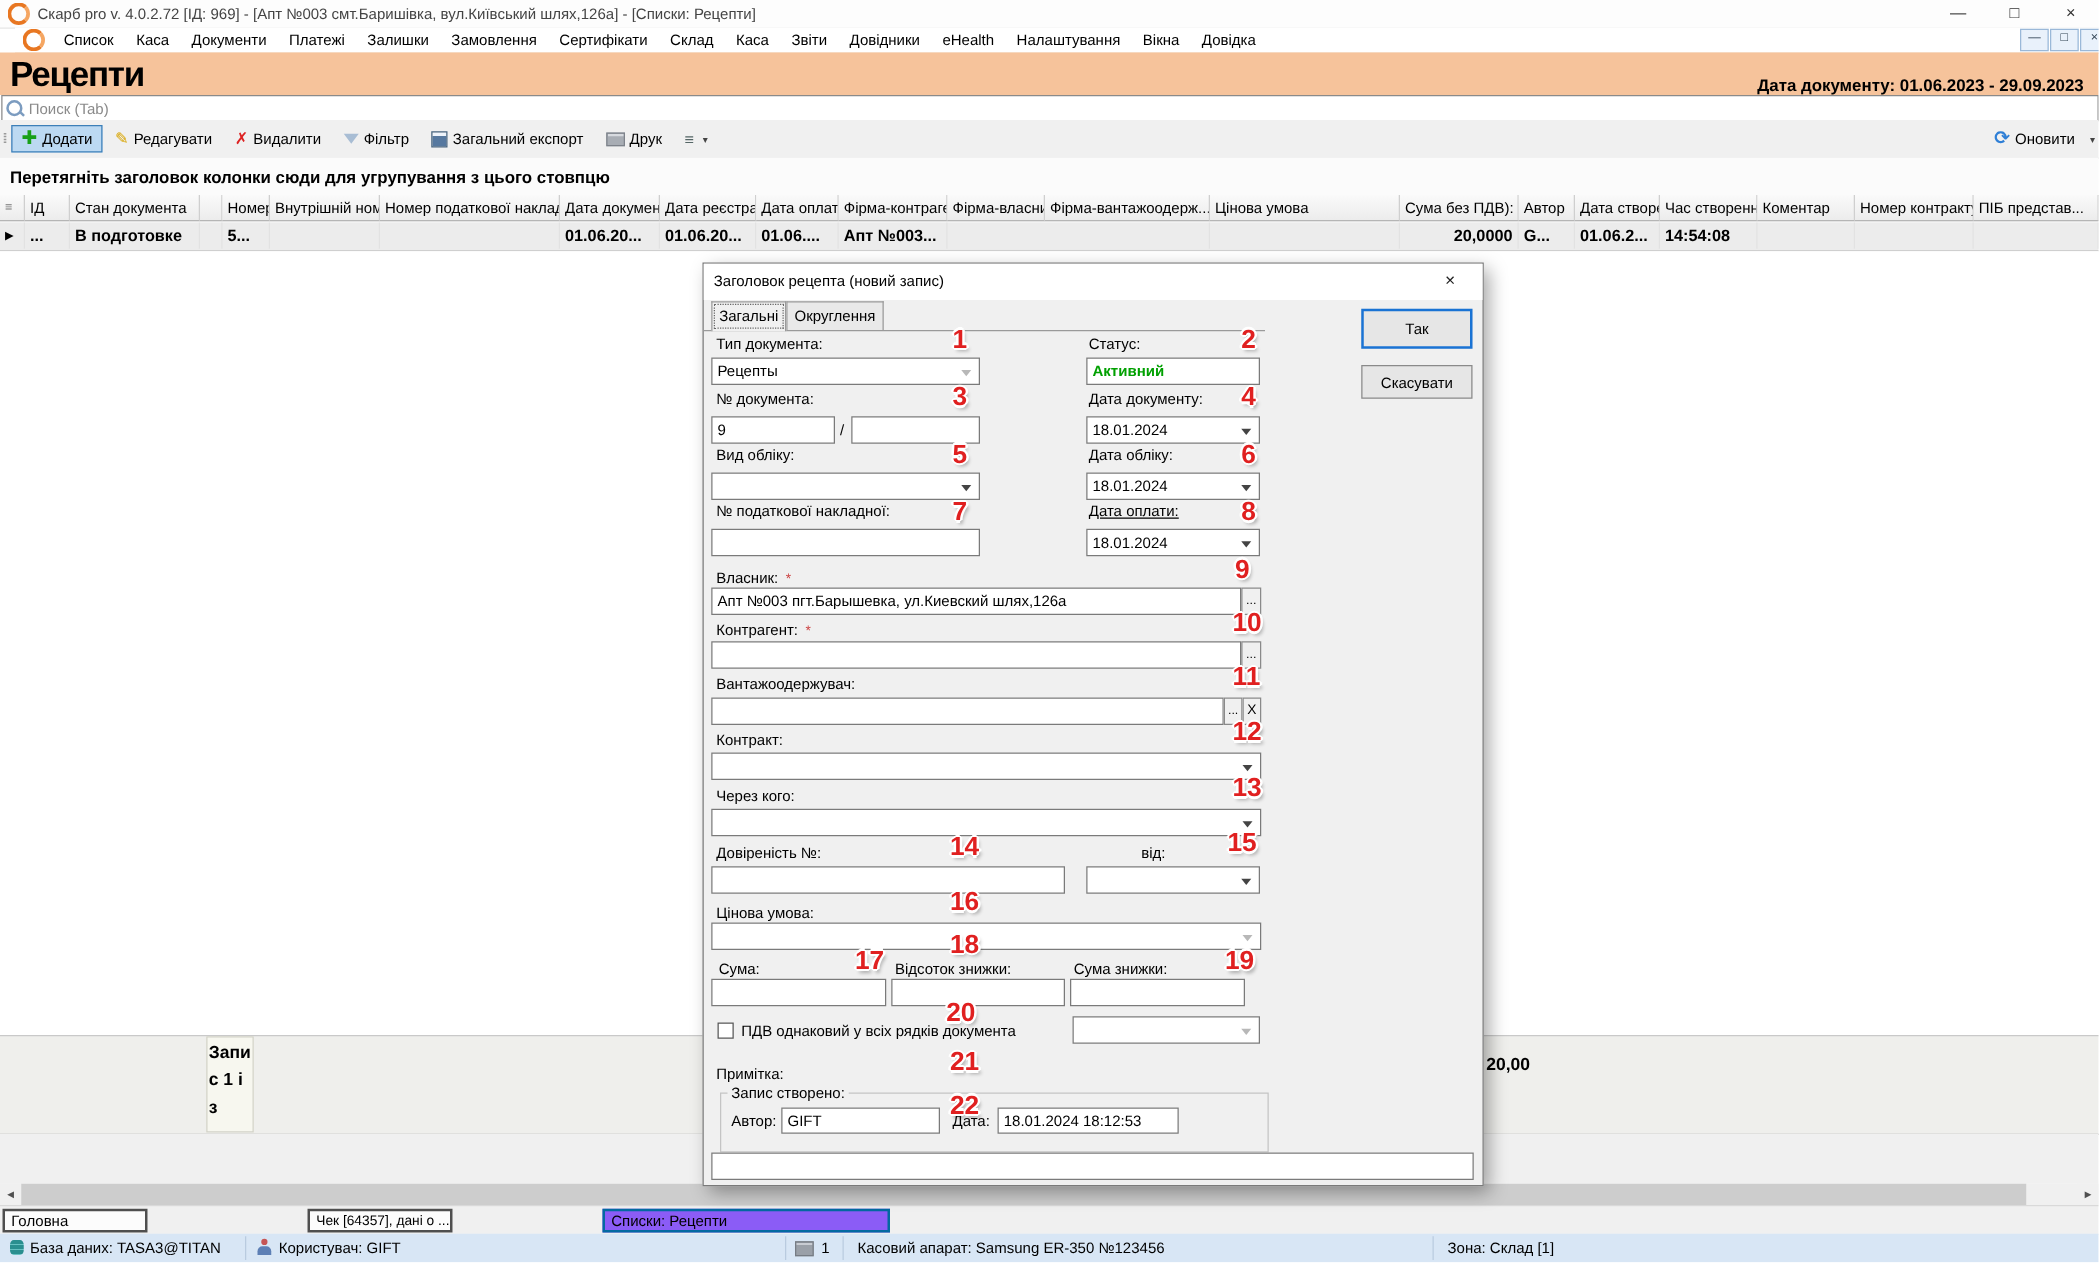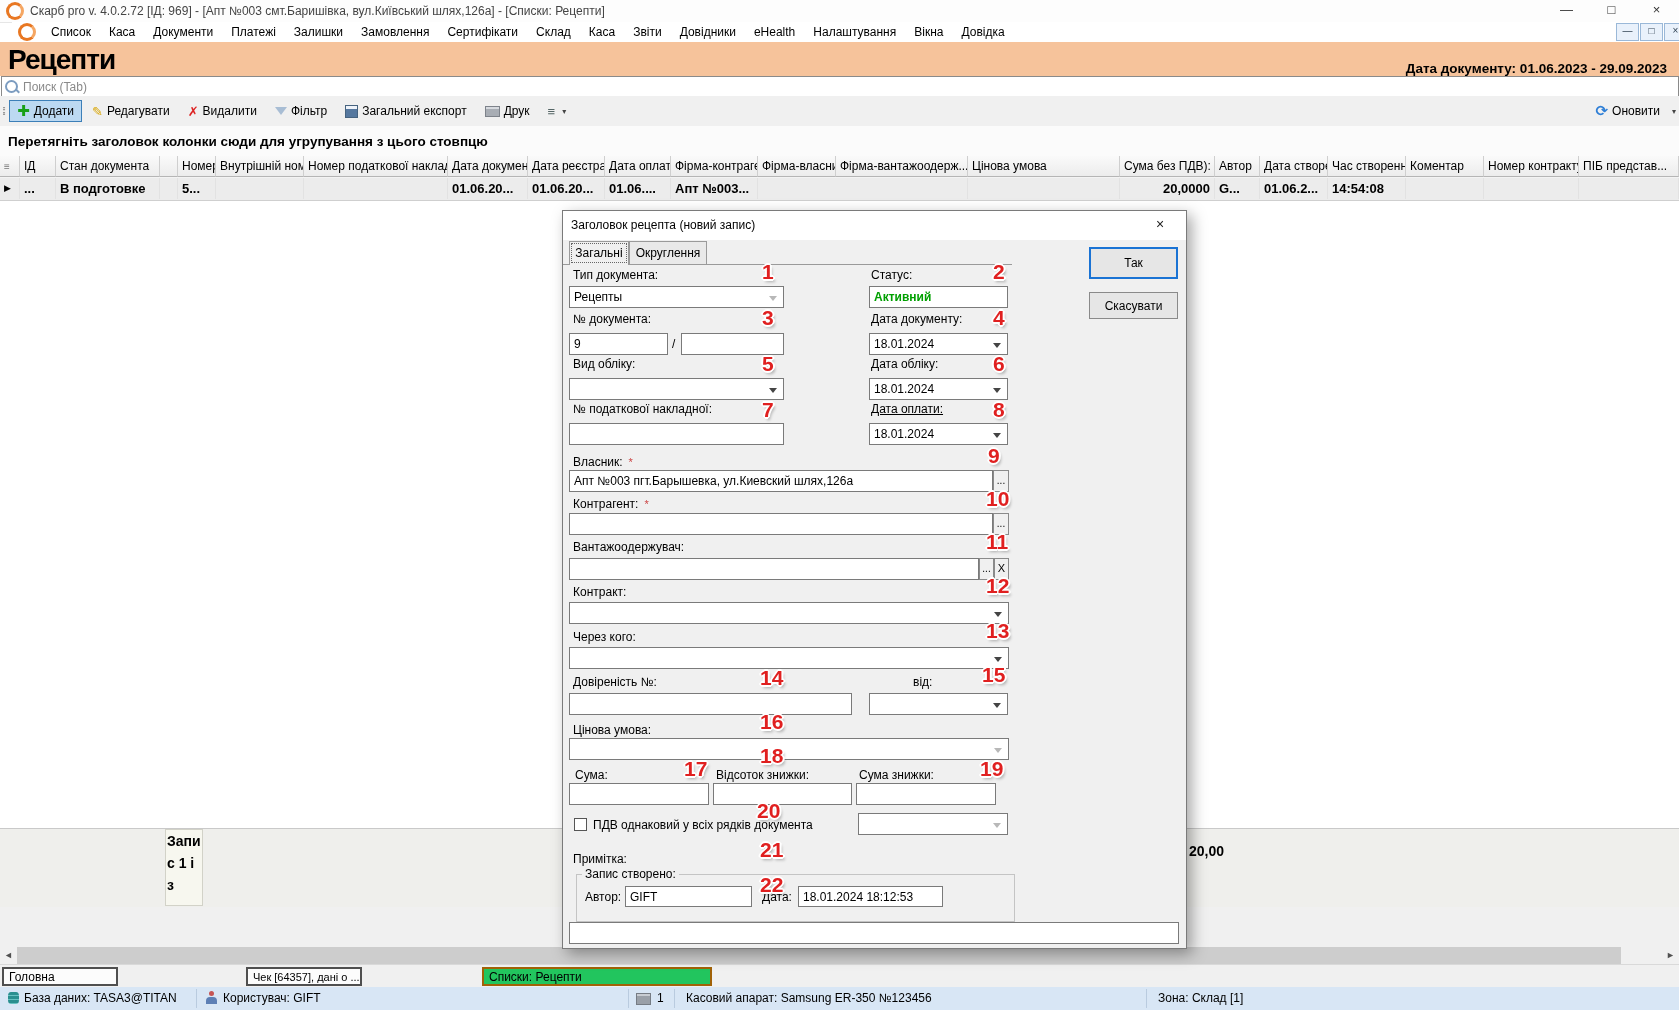--- a/index.html
+++ b/index.html
@@ -67,21 +67,21 @@
   #below-footer{left:0;top:907px;width:1679px;height:40px;background:#f0f0f0;}
 
   
   #hscroll{left:0;top:947px;width:1679px;height:17px;background:#f0f0f0;}
   .sarrow{position:absolute;top:0;width:17px;height:17px;background:#f0f0f0;color:#505050;font-size:9px;line-height:17px;text-align:center;}
   #hthumb{position:absolute;left:17px;top:0;width:1604px;height:17px;background:#cdcdcd;}
 
   
   #taskbar{left:0;top:964px;width:1679px;height:23px;background:#f0f0f0;border-top:1px solid #d9d9d9;}
   .task-tab{position:absolute;top:2px;height:19px;line-height:17px;font-size:12px;padding:0 5px;box-sizing:border-box;overflow:hidden;white-space:nowrap;background:#fcfcfc;border:2px solid #4f4f4f;}
-  #task-tab-active{background:#22c55e;border:2px solid #a16207;}
+  #task-tab-active{background:#8b5cf6;border:2px solid #0369a1;}
 
   
   #statusbar{left:0;top:987px;width:1679px;height:23px;background:#d8e6f5;font-size:12px;}
   #statusbar .sit{position:absolute;top:4px;white-space:nowrap;}
   .sep{position:absolute;top:2px;width:1px;height:19px;background:#b9cbdf;}
   .db-ic{position:absolute;left:8px;top:5px;width:11px;height:12px;background:repeating-linear-gradient(#2a8f8f 0 3px,#67c1c1 3px 4px);border-radius:3px/4px;}
   .user-ic{position:absolute;left:206px;top:4px;width:11px;height:13px;}
   .user-ic::before{content:"";position:absolute;left:3px;top:0;width:5px;height:5px;border-radius:50%;background:#c65555;}
   .user-ic::after{content:"";position:absolute;left:0;top:6px;width:11px;height:7px;border-radius:4px 4px 0 0;background:#5d7fb5;}
   .dev-ic{position:absolute;left:636px;top:6px;width:13px;height:10px;background:#9aa0a8;box-shadow:inset 0 2px 0 #c8ccd2;border:1px solid #767c84;}

